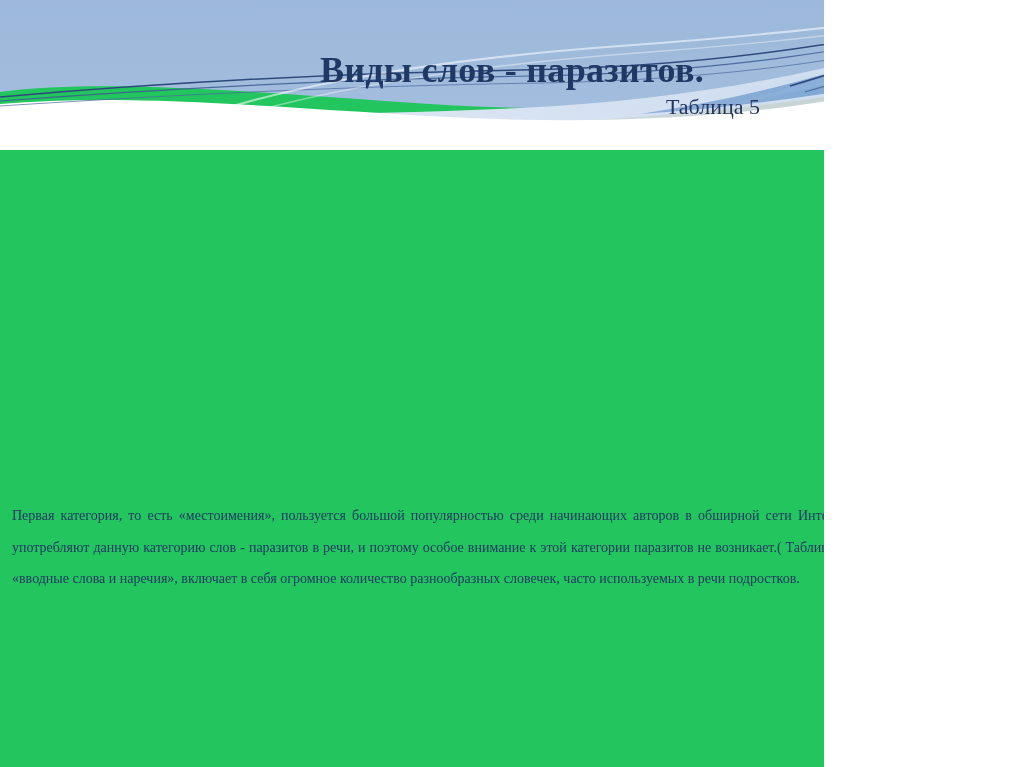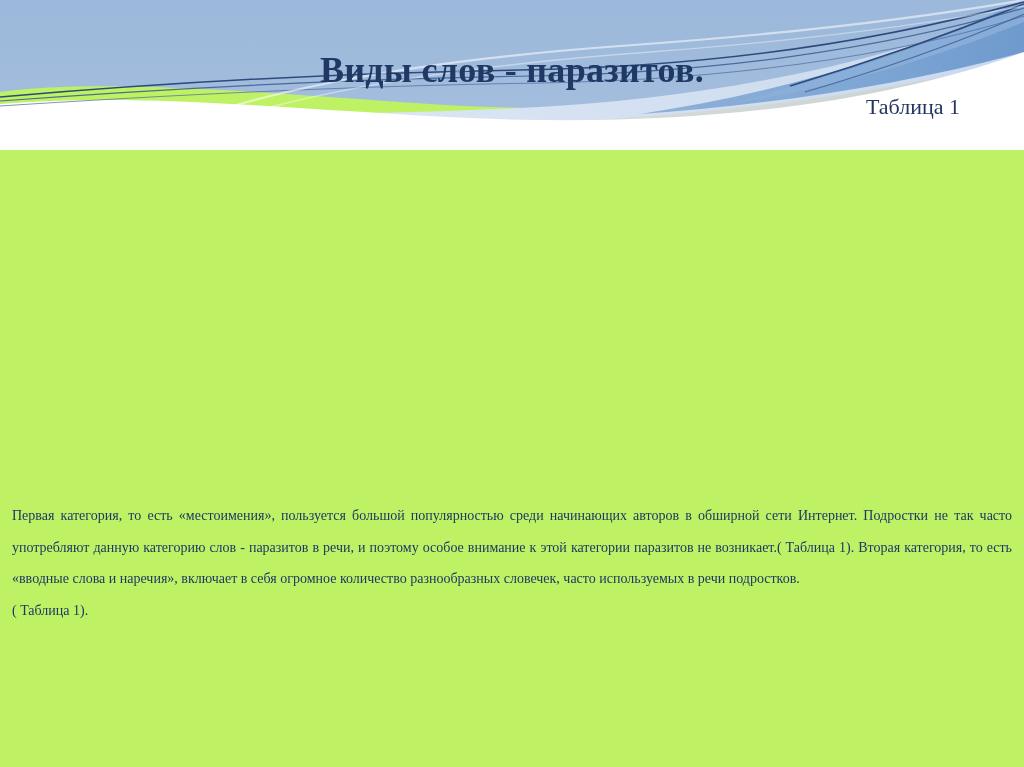--- a/index.html
+++ b/index.html
@@ -14,23 +14,23 @@
     overflow: hidden;
     font-family: "Liberation Serif", "DejaVu Serif", serif;
     color: #1F3864;
     position: relative;
   }
 
   
   .slide {
     position: absolute;
     top: 0; left: 0;
-    width: 1024px;
+    width: 824px;
     height: 767px;
-    background: #bef264;
+    background: #22c55e;
     overflow: hidden;
   }
 
   
   .header-art {
     position: absolute;
     top: 0; left: 0;
     width: 1024px;
     height: 150px;
     overflow: hidden;
@@ -157,22 +157,21 @@
 
       <path d="M120,150 C220,96 400,62 620,46 C790,34 920,18 1024,0" fill="none" stroke="#FFFFFF" stroke-width="2.2" opacity="0.55"></path>
       <path d="M150,150 C250,100 430,68 650,52 C810,40 930,24 1024,6" fill="none" stroke="#FFFFFF" stroke-width="1.4" opacity="0.4"></path>
     </svg>
   </div>
 
   <div class="title-block">
     <h1 class="slide-title">Виды слов - паразитов.</h1>
   </div>
 
-  <div class="table-caption">Таблица 1</div>
+  <div class="table-caption">Таблица 5</div>
 
   <div class="body-block">
     <p class="body-paragraph">
       <span>Первая категория, то есть «местоимения», пользуется большой популярностью среди начинающих авторов в обширной сети Интернет. Подростки не так часто употребляют данную категорию слов - паразитов в речи, и поэтому особое внимание к этой категории паразитов не возникает.( Таблица 1). Вторая категория, то есть «вводные слова и наречия», включает в себя огромное количество разнообразных словечек, часто используемых в речи подростков.</span>
-      <span class="tail">( Таблица 1).</span>
     </p>
   </div>
 
 </div>
 
 </body></html>

